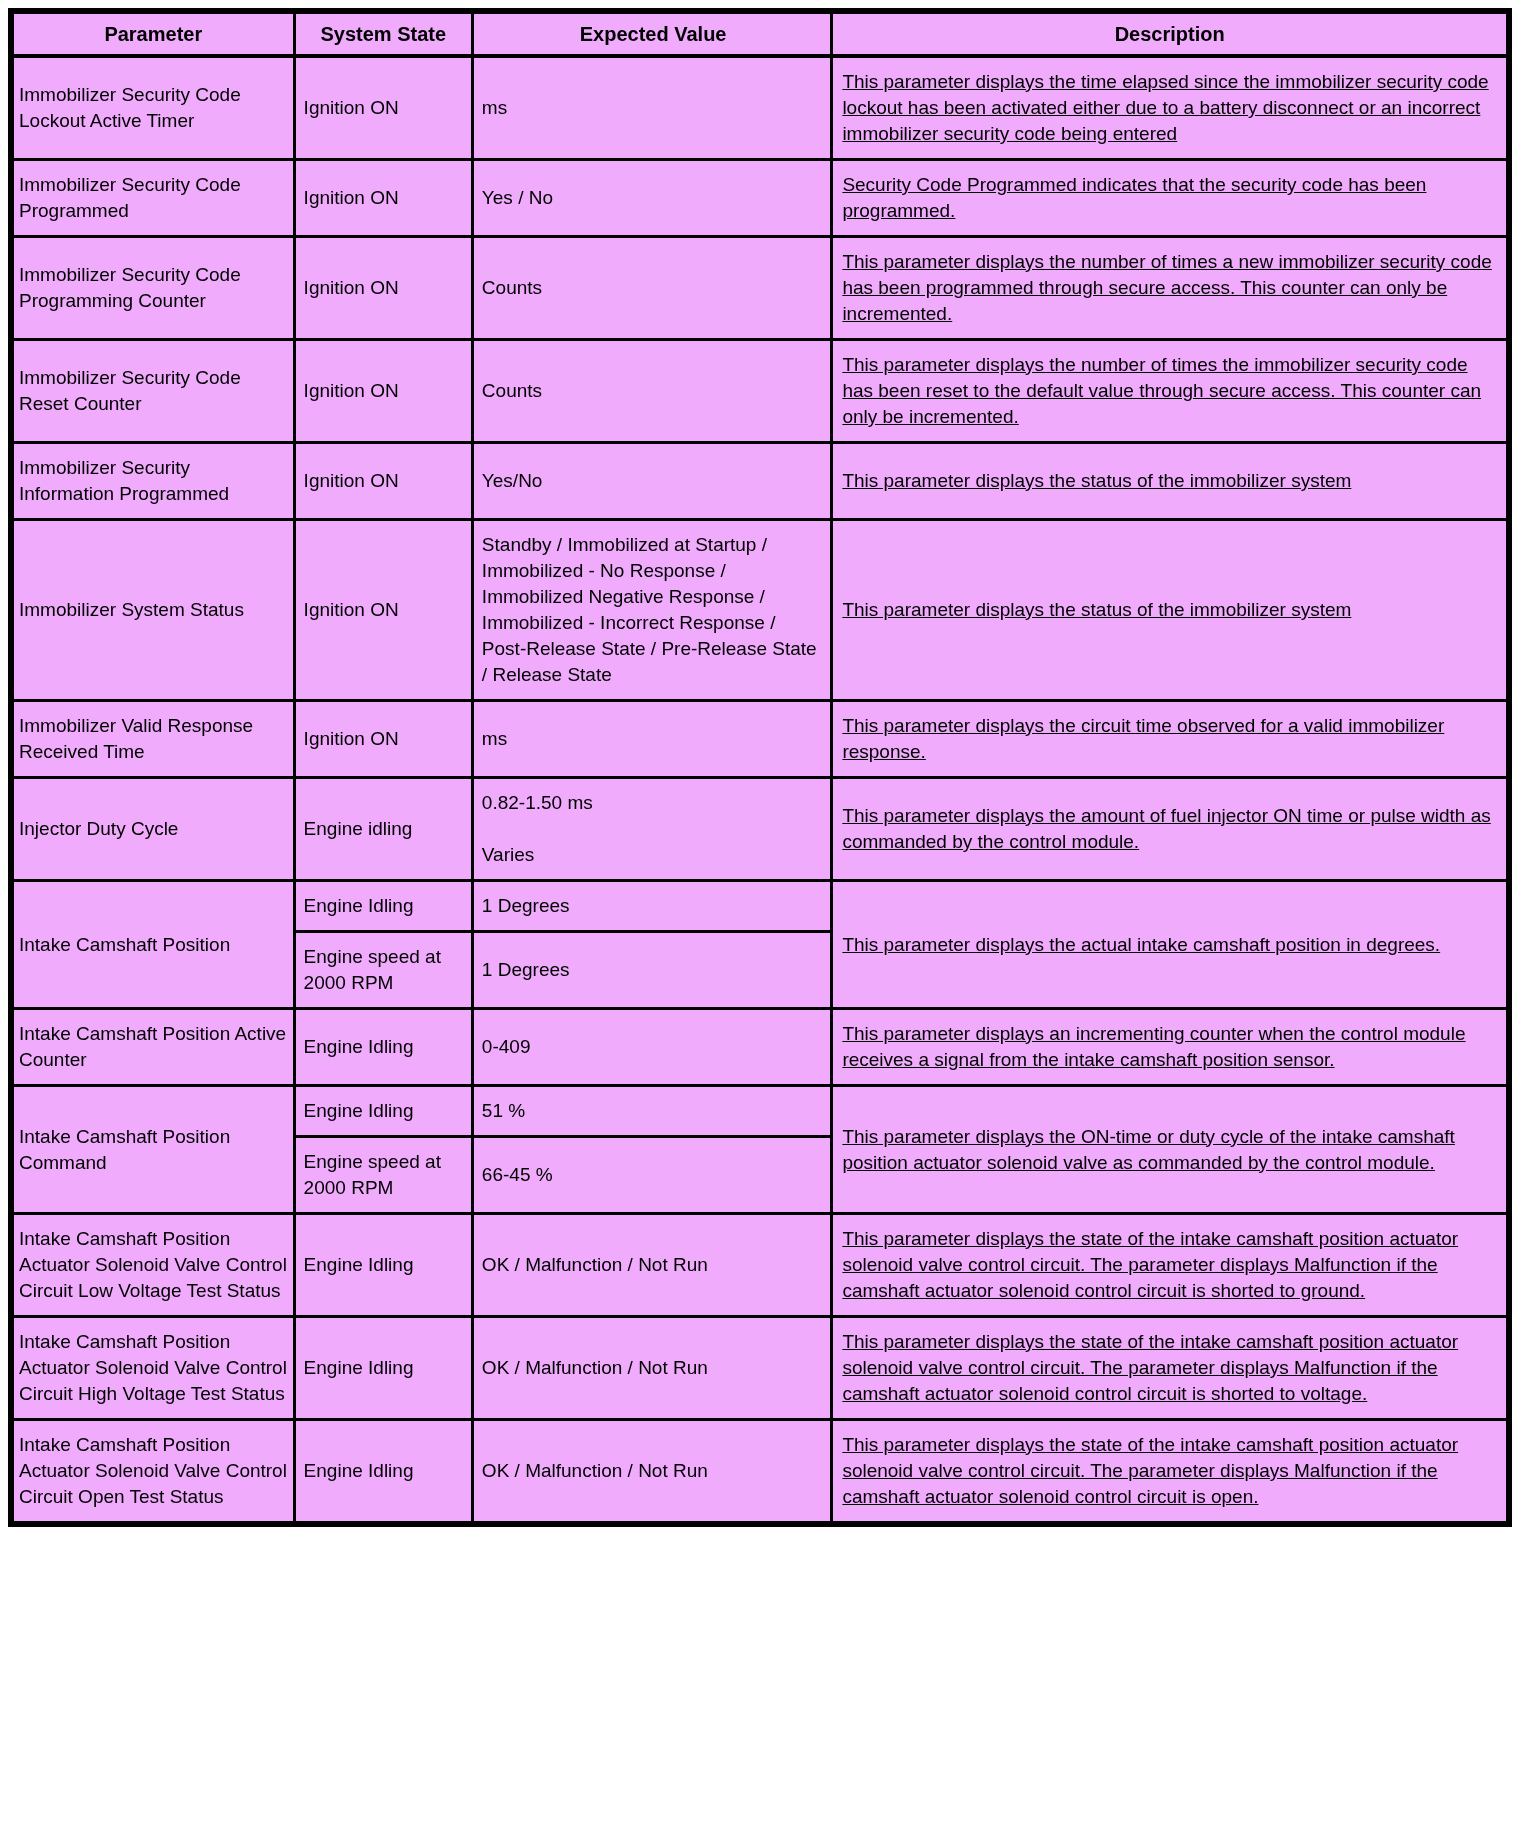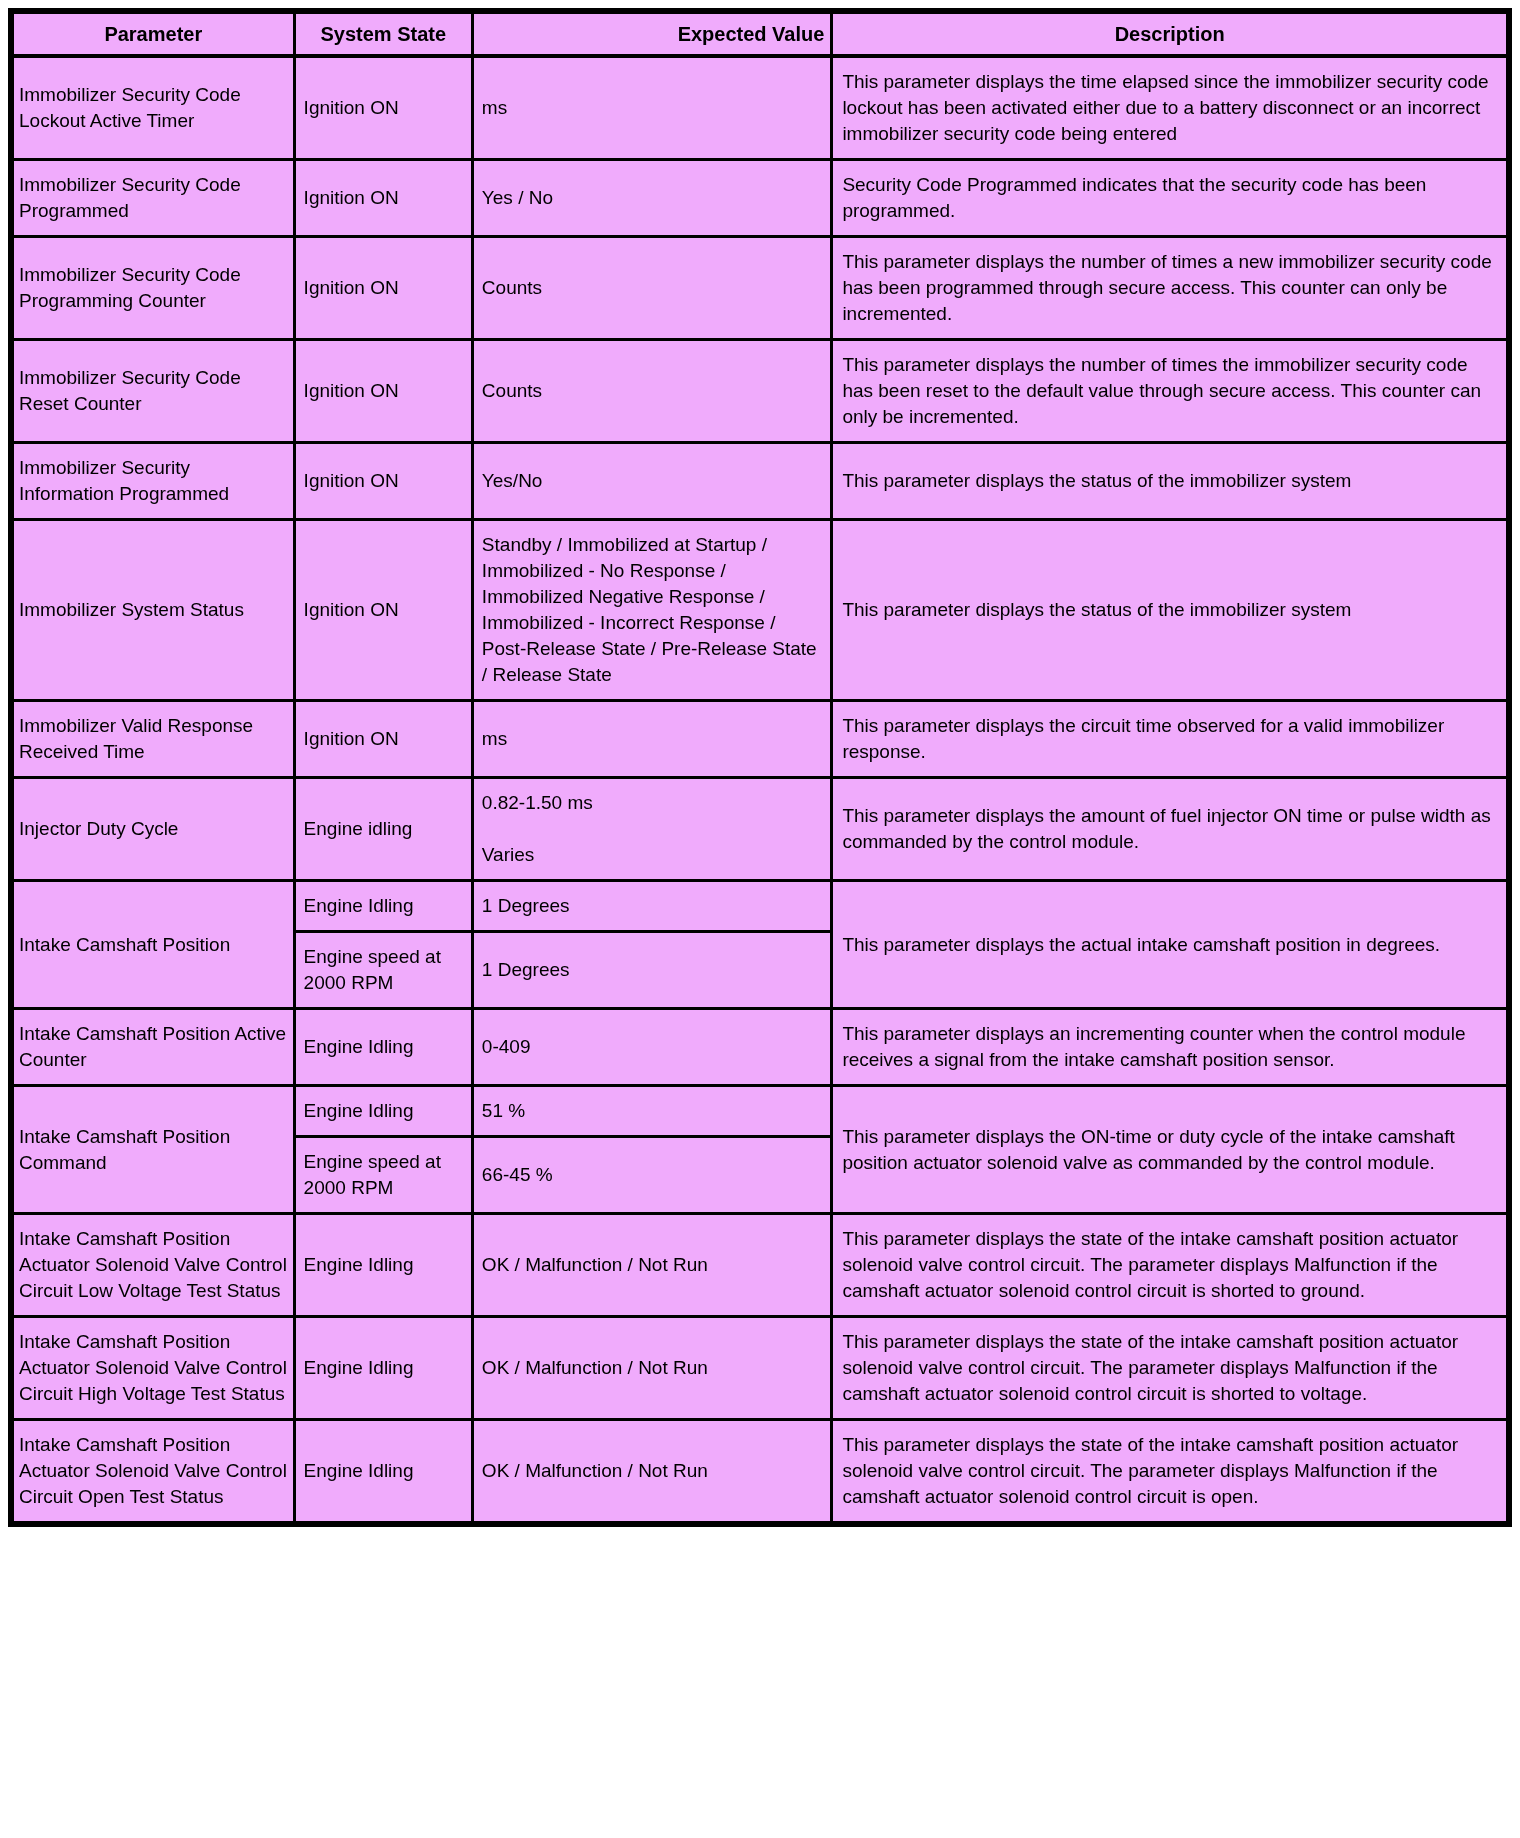--- a/index.html
+++ b/index.html
@@ -36,37 +36,38 @@
     overflow: hidden;
   }
   thead th {
     font-weight: bold;
     font-size: 20px;
     text-align: center;
     padding: 7px 6px;
     border-bottom: 4px solid #000000;
   }
   thead th.h-value {
-    text-align: right;
+    text-align: center;
     padding-left: 8px;
   }
   td {
     padding: 11px 8px;
     text-align: left;
   }
   td.col-param {
     padding-left: 5px;
     padding-right: 4px;
   }
   td.col-value {
     white-space: pre-line;
   }
   td.col-desc {
     padding-left: 9px;
     padding-right: 6px;
+    text-decoration: underline;
   }
 </style>
 </head>
 <body>
 
 <div class="page">
   <table class="param-table">
     <colgroup>
       <col class="c-param">
       <col class="c-state">

